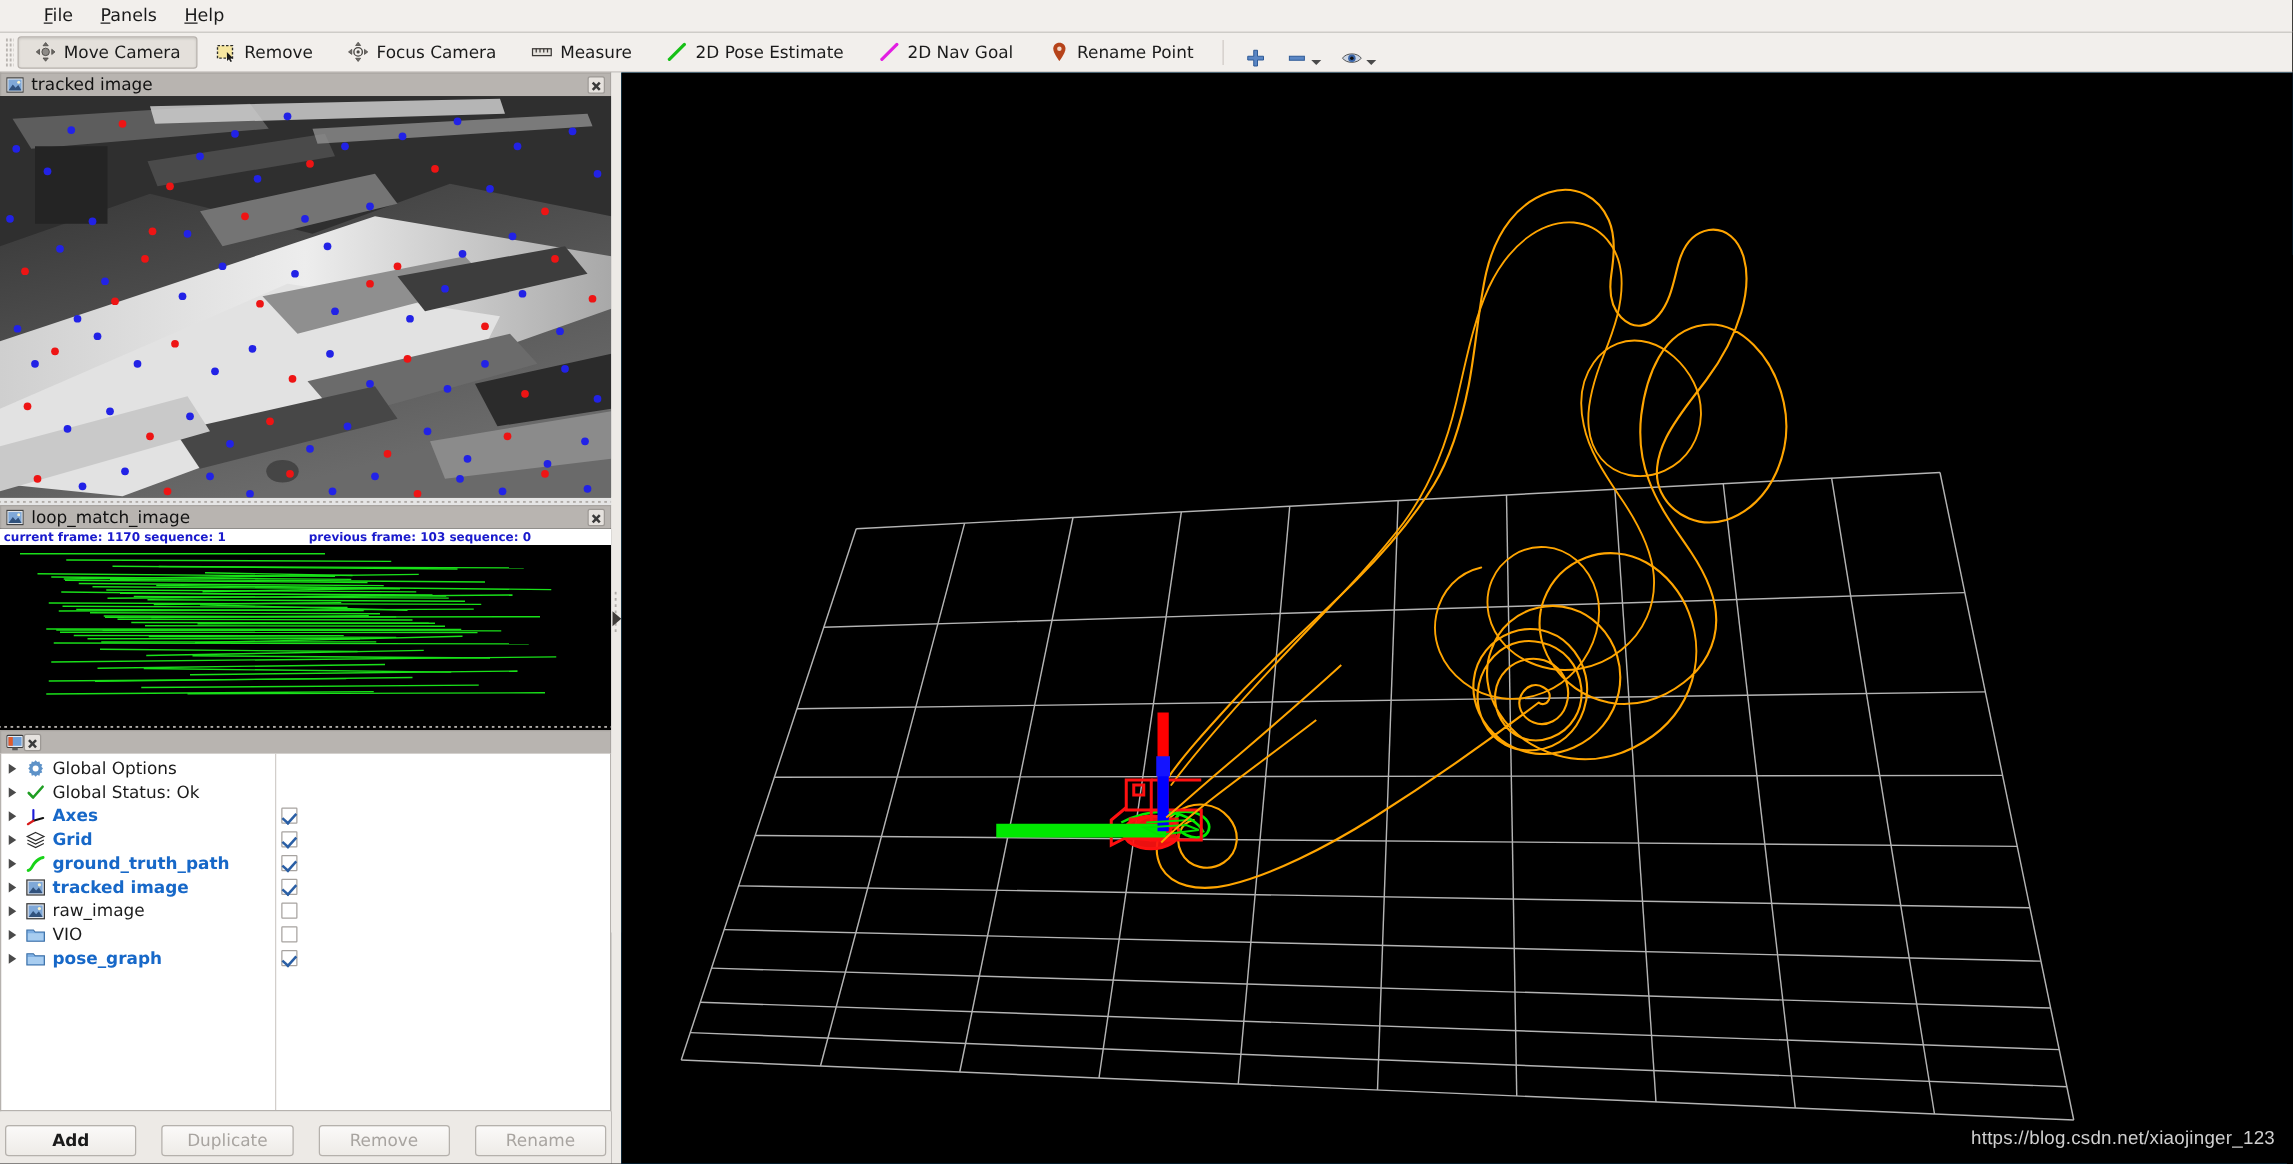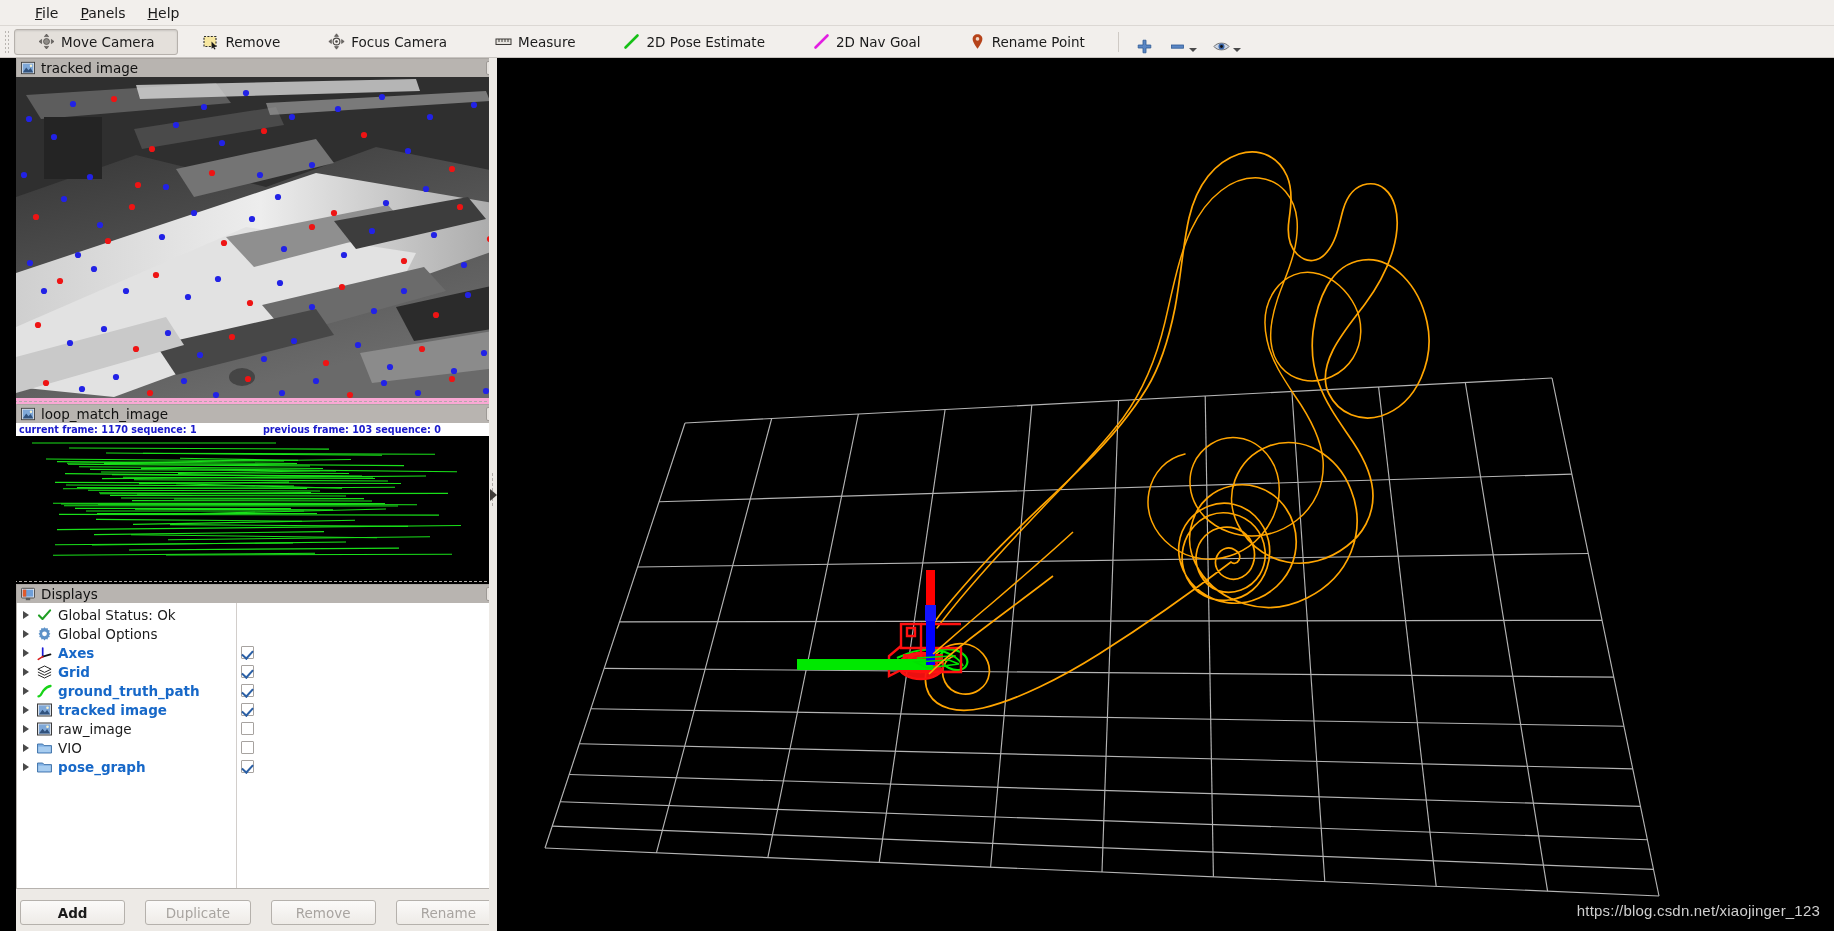--- a/index.html
+++ b/index.html
@@ -30,40 +30,40 @@
     background: #f2efec; border-bottom: 1px solid #c8c4c0;
     display: flex; align-items: center; padding-left: 4px; gap: 0px;
   }
   .tb-grip {
     width: 7px; height: 24px; margin-right: 3px;
     background-image: radial-gradient(#b9b5b1 40%, transparent 41%);
     background-size: 3px 4px;
   }
   .tb-btn {
     display: flex; align-items: center; gap: 6px;
-    height: 26px; padding: 0 23px; font-size: 13.5px; color: #1b1b1b;
+    height: 26px; padding: 0 13px; font-size: 13.5px; color: #1b1b1b;
     border: 1px solid transparent; border-radius: 3px; cursor: default;
     white-space: nowrap;
   }
   .tb-btn.active {
     background: #e4e0db;
     border: 1px solid #b6b1ac;
     box-shadow: inset 0 1px 2px rgba(0,0,0,.12);
   }
   .tb-sep { width: 1px; height: 20px; background: #cfcac5; margin: 0 9px; }
   .tb-icon { width: 17px; height: 17px; display: block; flex: none; }
   .tb-mini { display: flex; align-items: flex-end; padding: 0 8px; height: 26px; cursor: default; }
   .tb-mini .caret { width: 0; height: 0; border-left: 4px solid transparent;
     border-right: 4px solid transparent; border-top: 4px solid #4a4a4a;
     margin-left: 3px; margin-bottom: 3px; }
 
   
   .left-dock {
-    position: absolute; left: 16px; top: 58px; width: 497px; height: 688px;
-    background: #f9a8d4;
+    position: absolute; left: 0; top: 58px; width: 497px; height: 688px;
+    background: #e5e5e5;
   }
   .panel { position: absolute; left: 0; width: 489px; background: #edeae6; }
   .panel-title {
     height: 19px; background: #b8b4b0;
     display: flex; align-items: center; padding: 0 4px;
     border: 1px solid #a9a5a1; border-bottom: none;
   }
   .panel-title .ptxt {
     font-size: 13.5px; color: #111; margin-left: 6px; flex: 1;
   }
@@ -545,45 +545,44 @@
     <div class="grip-h" style="position:absolute; top:520px; width:489px;"></div>
 
     <div class="panel" style="top:526px; height:347px;">
       <div class="panel-title">
         <svg width="14" height="14" viewBox="0 0 16 16">
           <rect x=".5" y="1.5" width="15" height="11" rx="1" fill="#e7ecf3" stroke="#3b3b3b"></rect>
           <rect x="2" y="3" width="12" height="8" fill="#6f9fd8"></rect>
           <rect x="2" y="3" width="4" height="8" fill="#e05a2b"></rect>
           <rect x="5.5" y="12.5" width="5" height="2.6" fill="#5a5a5a"></rect>
         </svg>
-        <span class="ptxt">Displays</span>
         <div class="close-btn"></div>
       </div>
 
       <div class="disp-body" style="height:286px;">
         <div class="tree-col-split"></div>
         <div id="tree-rows" style="padding-top:2px;">
-            <div class="tree-row">
-              <div class="tree-arrow">
-                <i></i>
-              </div>
-              <svg class="tree-ico" viewBox="0 0 16 16">
-                <path d="M2.5 8.4 L6 12 L13.6 3.4" fill="none" stroke="#1f9e23" stroke-width="2.1" stroke-linecap="round" stroke-linejoin="round"></path>
-              </svg>
-              <span class="tree-label">Global Status: Ok</span>
-            </div>
             <div class="tree-row">
               <div class="tree-arrow">
                 <i></i>
               </div>
               <svg class="tree-ico" viewBox="0 0 16 16">
                 <path d="M8 1.2 L9.3 2.6 L11.1 2.1 L11.5 4 L13.3 4.6 L12.6 6.4 L13.9 7.8 L12.6 9.2 L13.3 11 L11.5 11.6 L11.1 13.5 L9.3 13 L8 14.4 L6.7 13 L4.9 13.5 L4.5 11.6 L2.7 11 L3.4 9.2 L2.1 7.8 L3.4 6.4 L2.7 4.6 L4.5 4 L4.9 2.1 L6.7 2.6 Z" fill="#5d92c8"></path>
                 <circle cx="8" cy="7.8" r="2.4" fill="#ffffff"></circle>
               </svg>
               <span class="tree-label">Global Options</span>
+            </div>
+            <div class="tree-row">
+              <div class="tree-arrow">
+                <i></i>
+              </div>
+              <svg class="tree-ico" viewBox="0 0 16 16">
+                <path d="M2.5 8.4 L6 12 L13.6 3.4" fill="none" stroke="#1f9e23" stroke-width="2.1" stroke-linecap="round" stroke-linejoin="round"></path>
+              </svg>
+              <span class="tree-label">Global Status: Ok</span>
             </div>
             <div class="tree-row">
               <div class="tree-arrow">
                 <i></i>
               </div>
               <svg class="tree-ico" viewBox="0 0 16 16">
                 <g stroke-width="1.7" stroke-linecap="round">
                   <line x1="6.2" y1="11.6" x2="6.2" y2="3" stroke="#1b1bd8"></line>
                   <line x1="6.2" y1="11.6" x2="14" y2="9.4" stroke="#111111"></line>
                   <line x1="6.2" y1="11.6" x2="1.8" y2="14.4" stroke="#d81b1b"></line>

